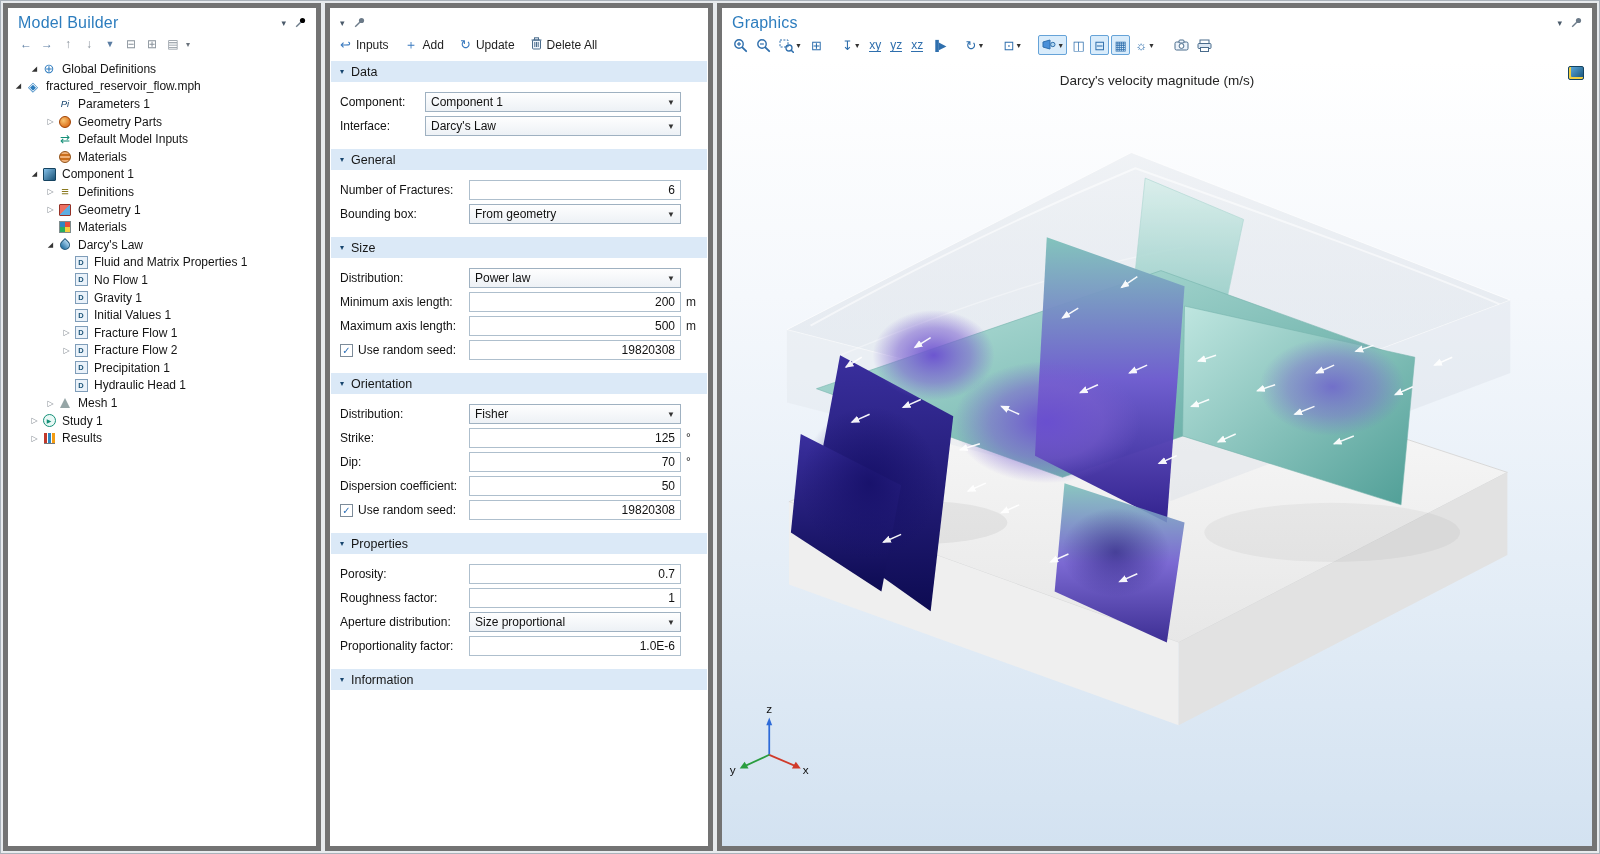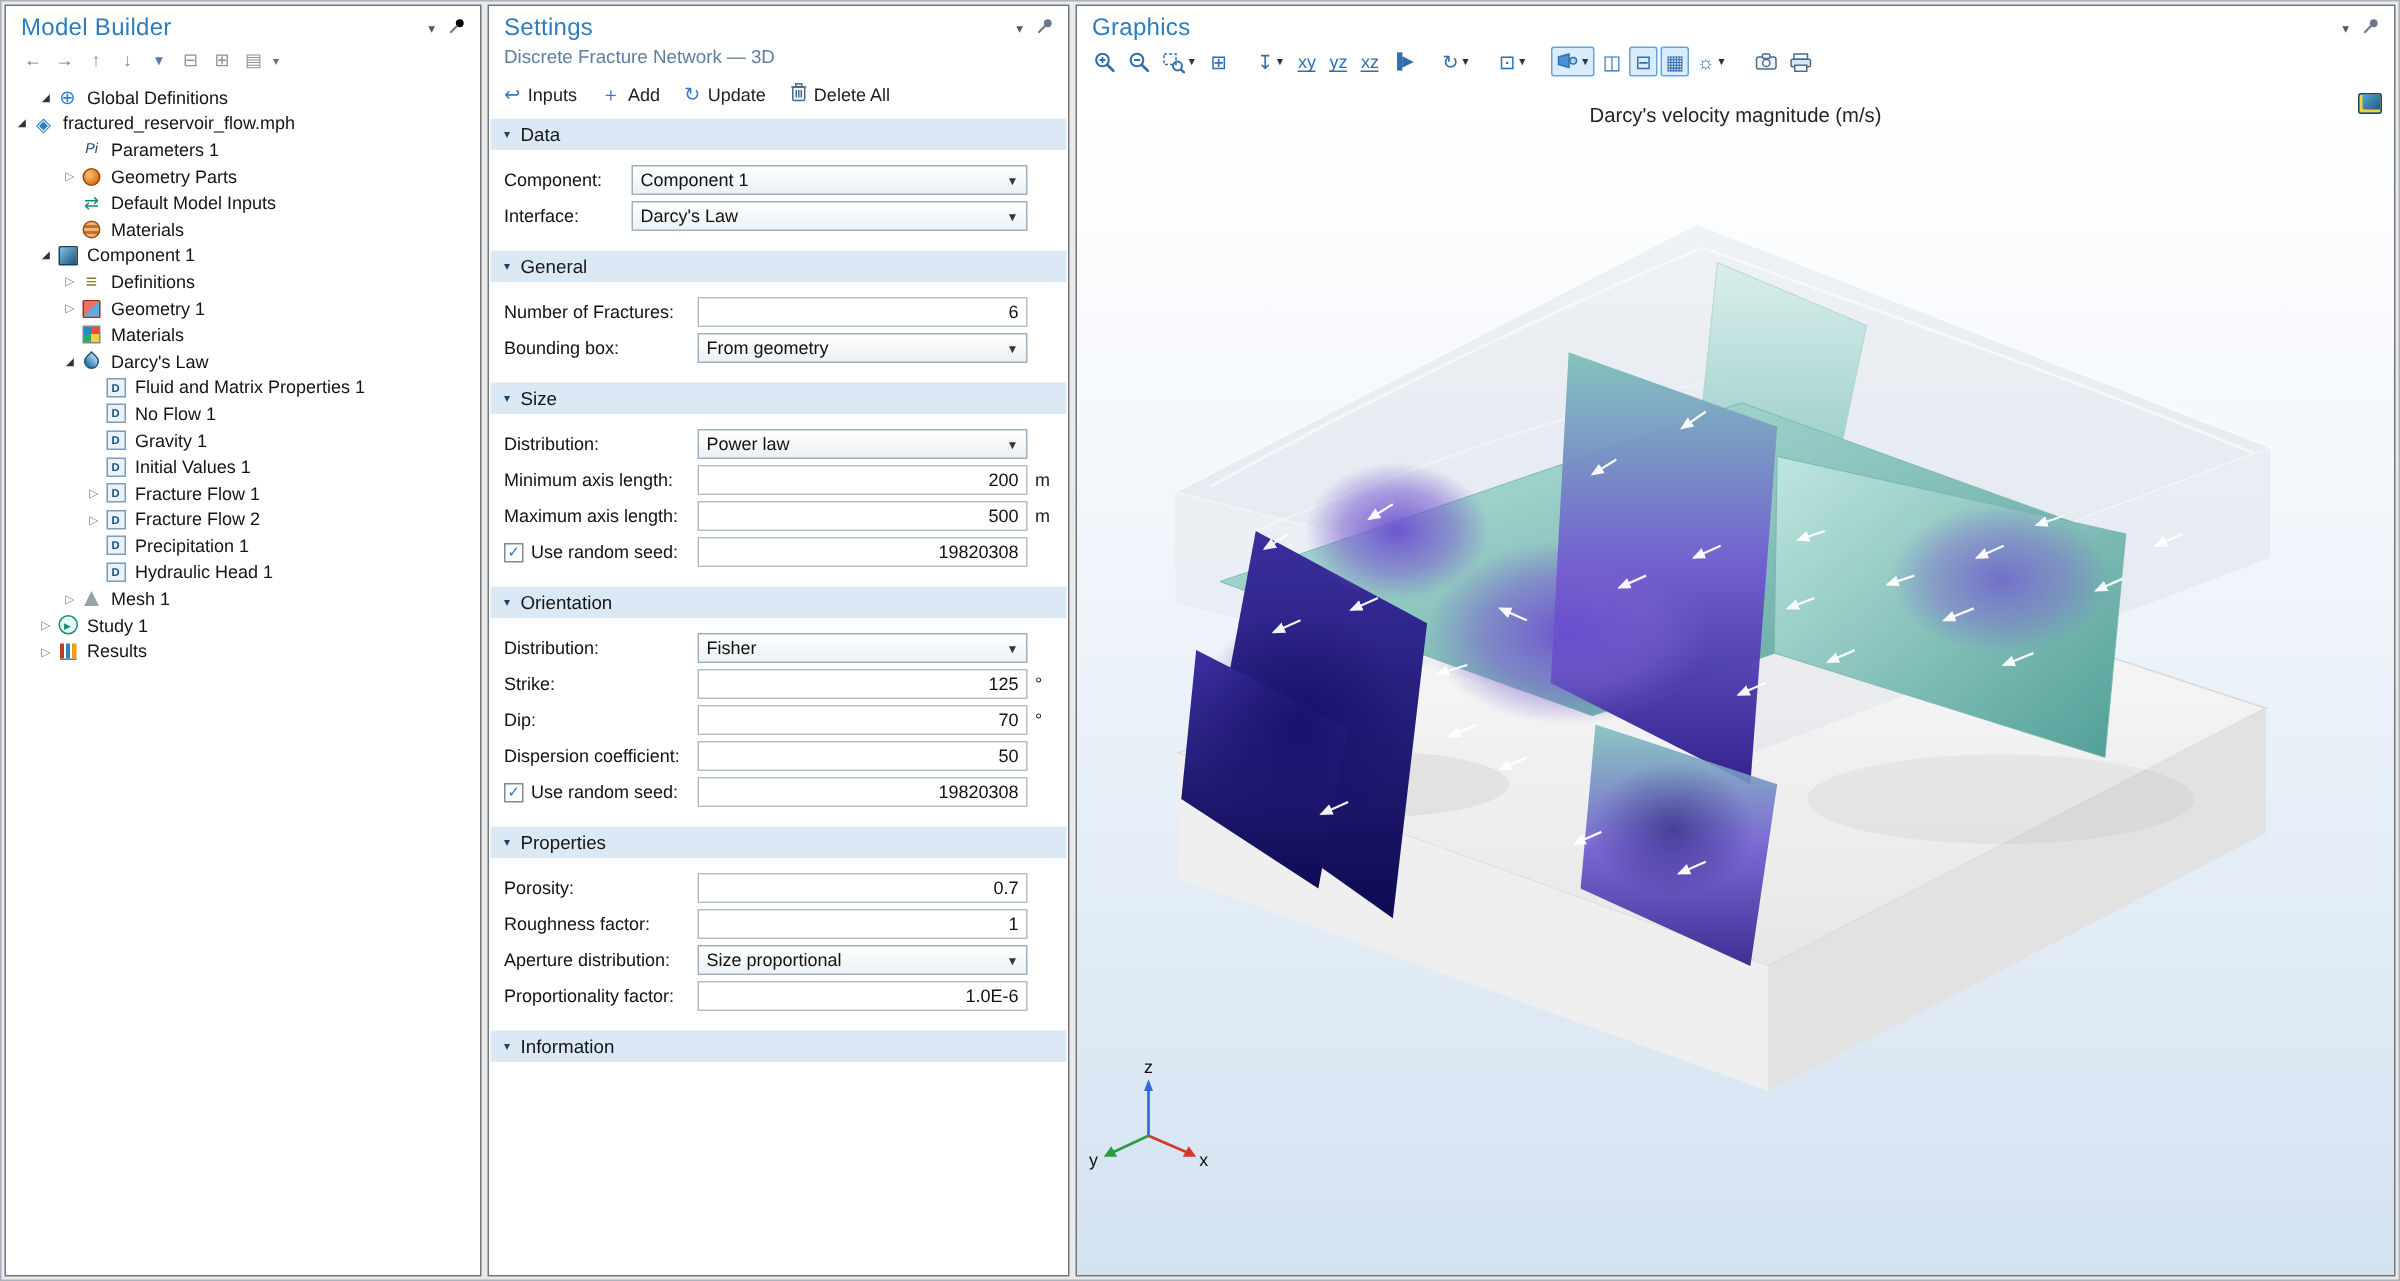--- a/index.html
+++ b/index.html
@@ -1,19 +1,19 @@
 <!DOCTYPE html>
 <html><head>
 <meta charset="utf-8">
 <style>
 *{box-sizing:border-box;margin:0;padding:0;}
 html,body{width:1600px;height:854px;overflow:hidden;}
 body{font-family:"Liberation Sans",sans-serif;background:#dfe3e8;}
 #app{width:1600px;height:854px;display:flex;gap:4px;padding:2px;border:1px solid #aab2ba;background:#e8ebee;}
-.panel{background:#fff;border:1px solid #737373;display:flex;flex-direction:column;min-width:0;overflow:hidden;}
+.panel{background:#fff;border:5px solid #737373;display:flex;flex-direction:column;min-width:0;overflow:hidden;}
 #model-builder{width:318px;flex:none;}
 #settings{width:388px;flex:none;}
 #graphics{flex:1;}
 
 .phead{display:flex;align-items:center;padding:6px 10px 2px 10px;flex:none;}
 .ptitle{flex:1;font-size:16px;color:#2d7dbe;font-weight:400;letter-spacing:.2px;}
 .phicons{display:flex;gap:9px;align-items:center;}
 .pcaret{font-size:9px;color:#4a5a6a;}
 
 .mb-toolbar{display:flex;align-items:center;gap:1px;padding:1px 6px 4px 8px;flex:none;}
@@ -216,30 +216,28 @@
       <div class="trow lv1">
           <span class="tarrow col">▷</span>
           <span class="ticon ic-results"></span>
           <span class="tlabel">Results</span>
         </div>
     </div>
   </div>
 
   <div class="panel" id="settings">
     <div class="phead">
-      <div class="ptitle">Settings</div>
       <div class="phicons">
         <span class="pcaret">▾</span>
         <span><svg width="11" height="11">
               <circle cx="7.5" cy="3.5" r="2.6" fill="#6b7a88"></circle>
               <line x1="5.8" y1="5.2" x2="1.2" y2="9.8" stroke="#6b7a88" stroke-width="1.4"></line>
             </svg></span>
       </div>
     </div>
-    <div class="sub">Discrete Fracture Network — 3D</div>
     <div class="stoolbar">
       <span class="stbtn">
           <span class="stico">↩</span>
           <span>Inputs</span>
         </span>
       <span class="stbtn">
           <span class="stico">＋</span>
           <span>Add</span>
         </span>
       <span class="stbtn">

